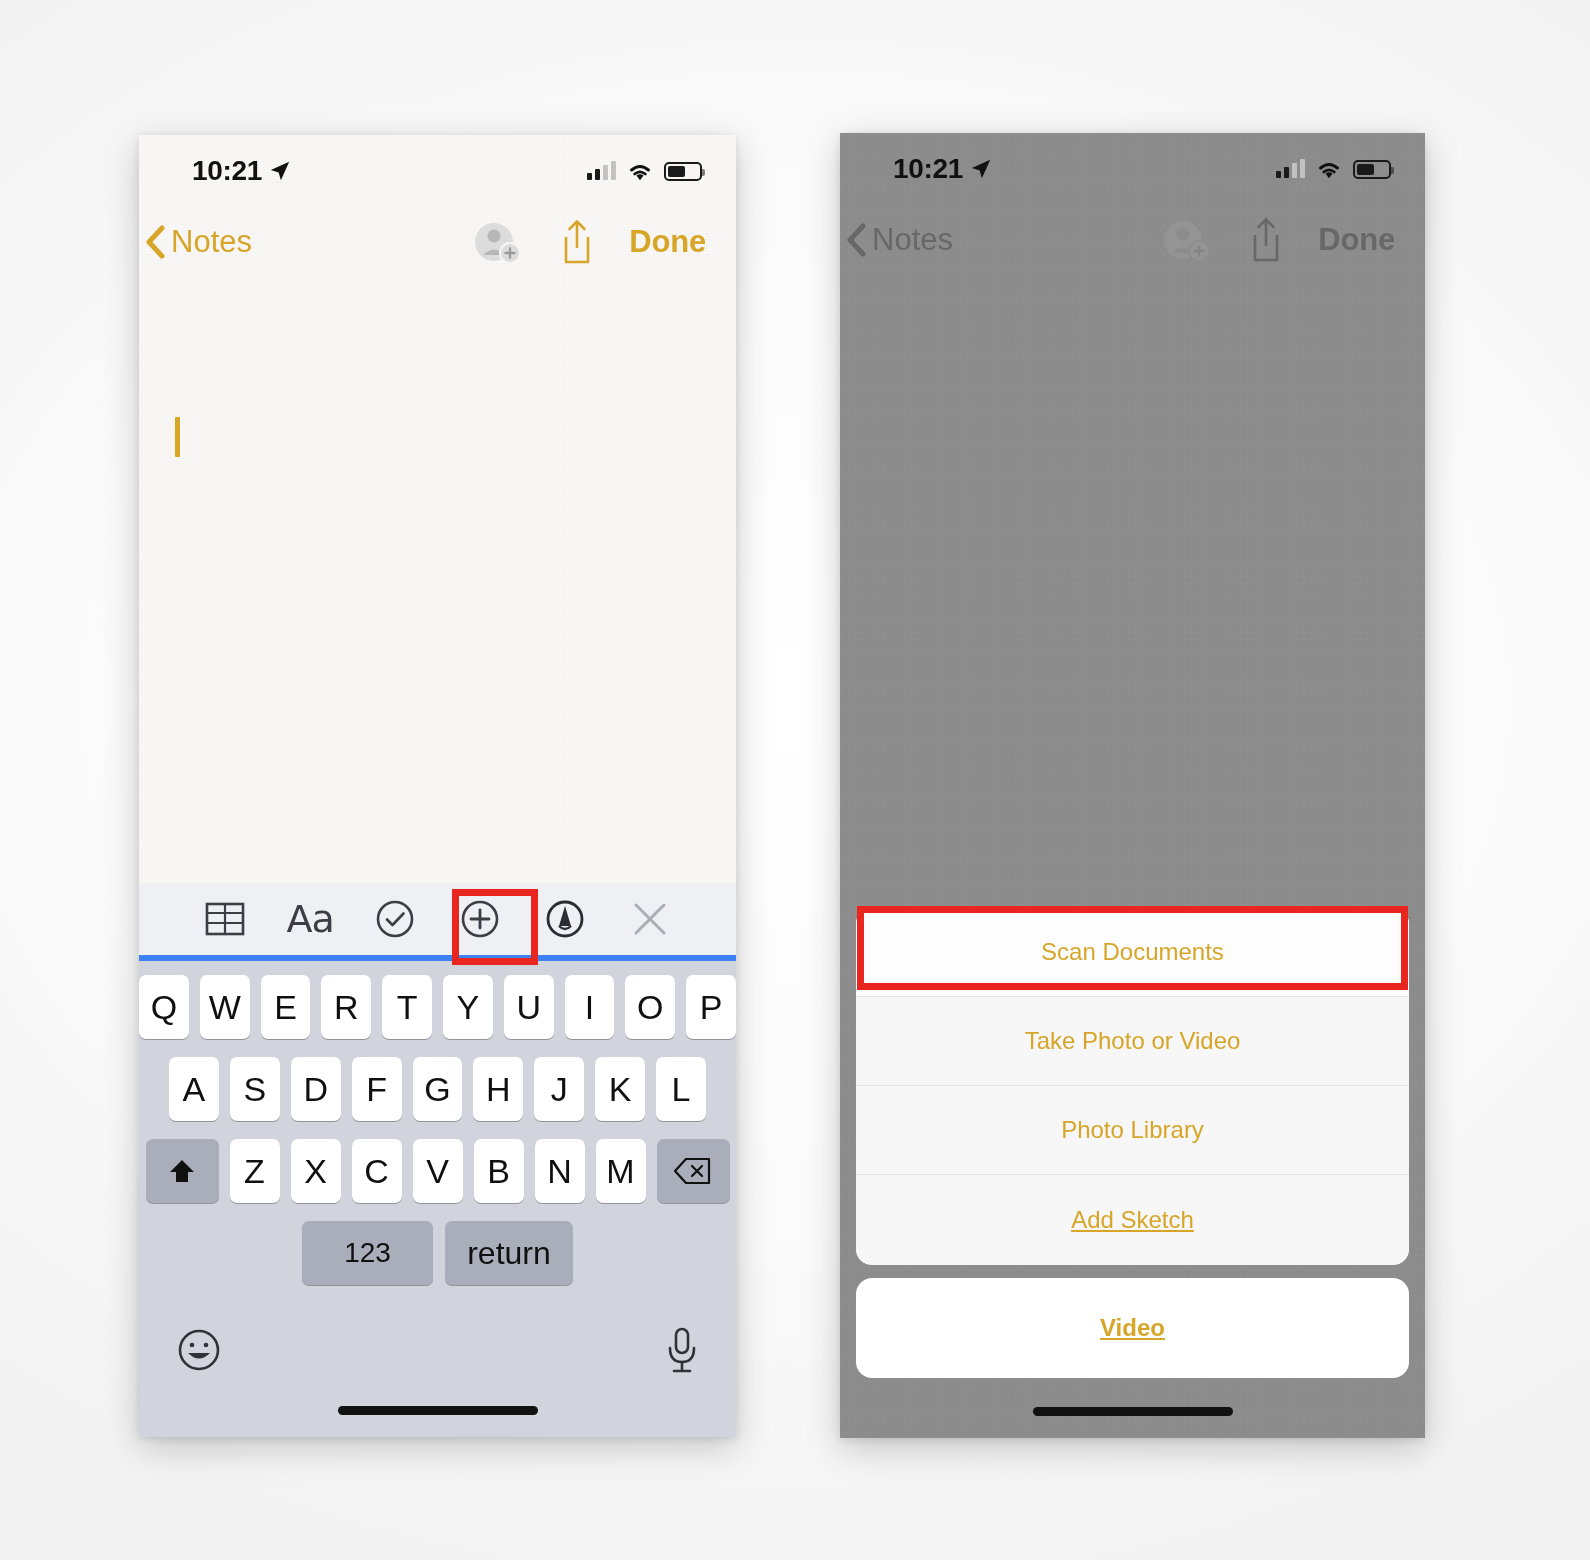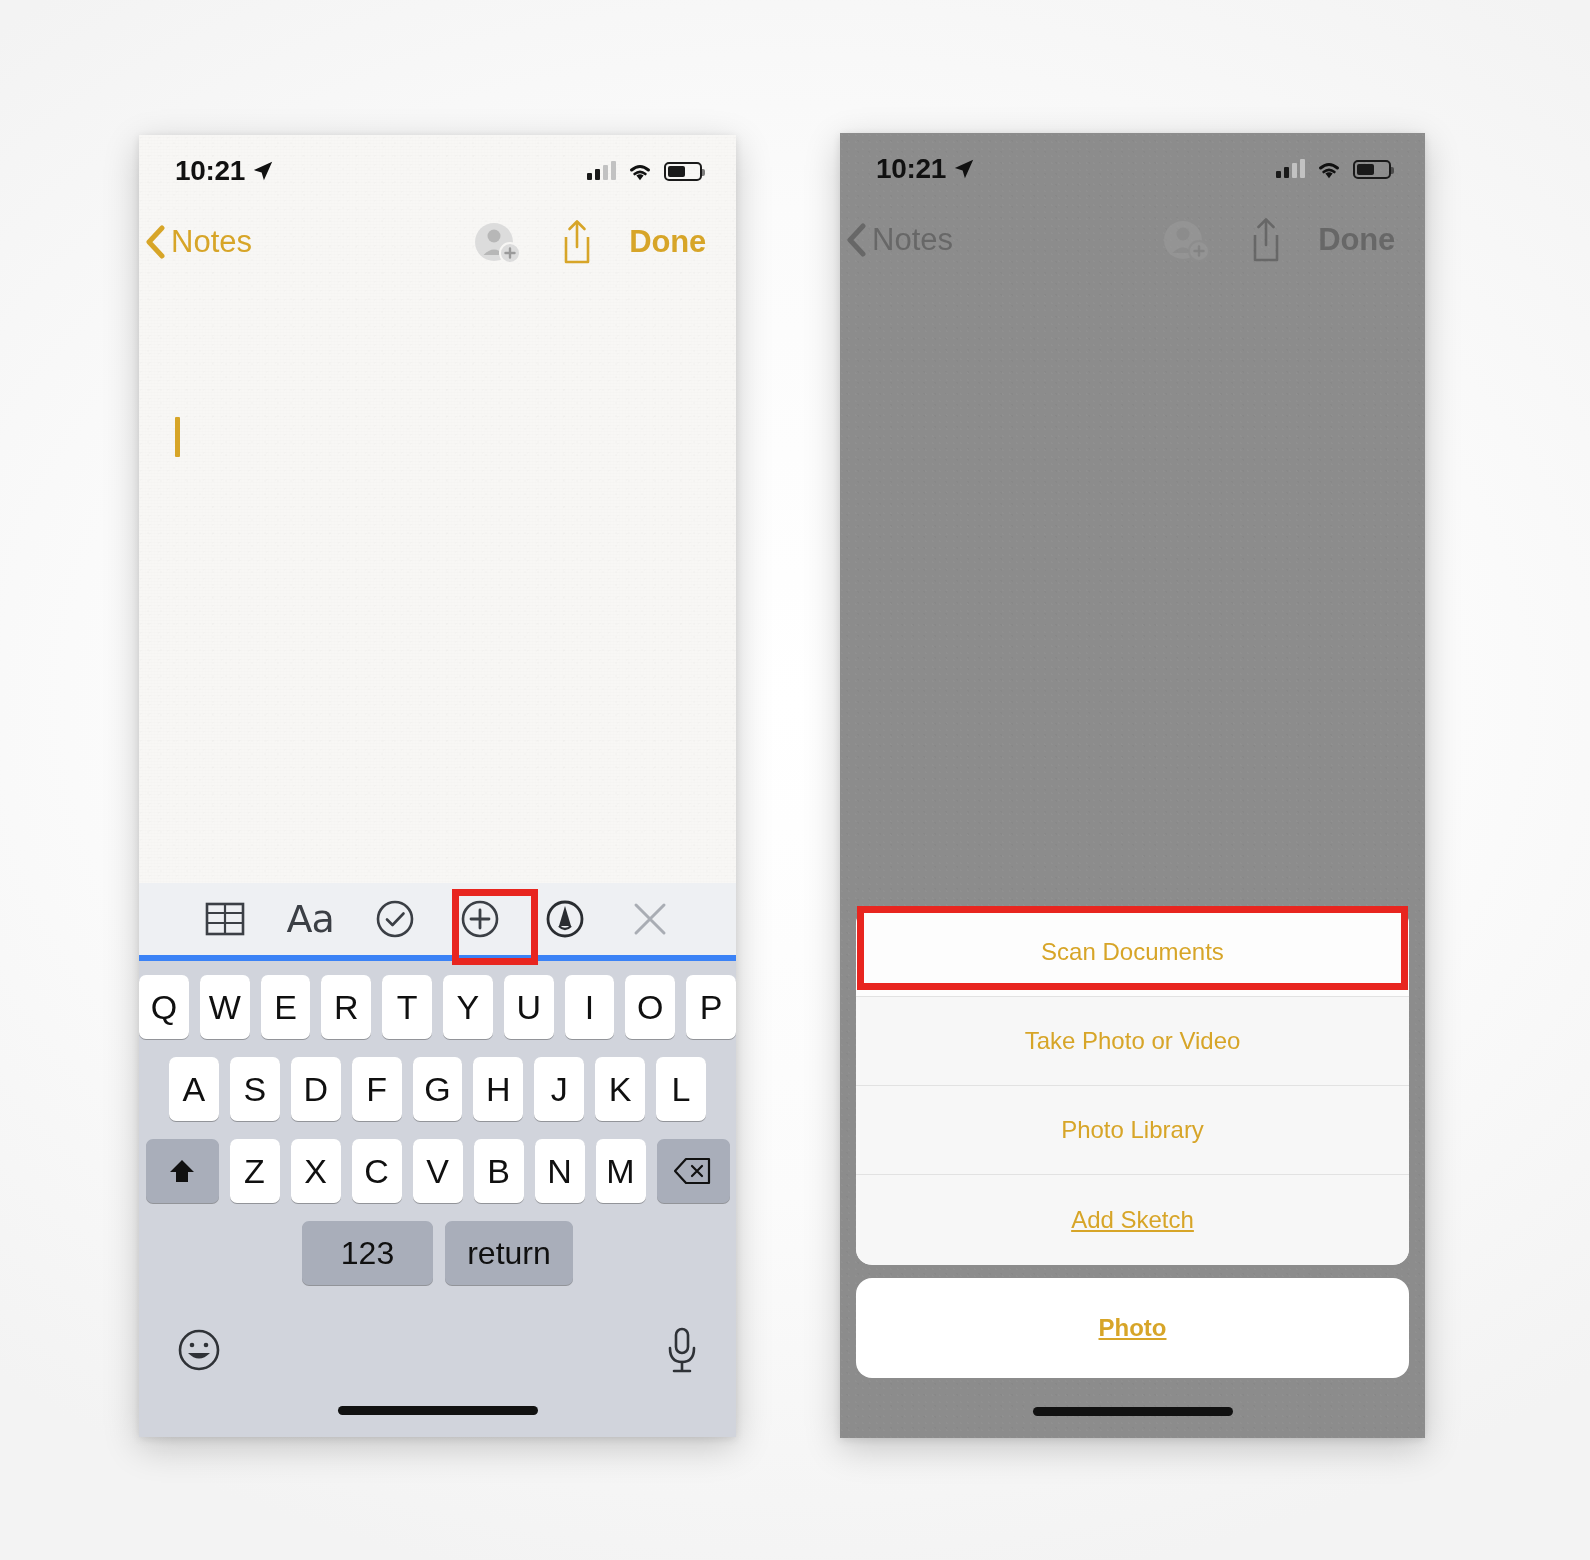--- a/index.html
+++ b/index.html
@@ -53,21 +53,21 @@
       repeating-linear-gradient(0deg, rgba(0,0,0,0.013) 0px, rgba(0,0,0,0) 1px, rgba(0,0,0,0) 3px),
       repeating-linear-gradient(90deg, rgba(0,0,0,0.013) 0px, rgba(0,0,0,0) 1px, rgba(0,0,0,0) 3px),
       radial-gradient(circle at 20% 30%, rgba(0,0,0,0.012) 0 1px, transparent 1px),
       radial-gradient(circle at 70% 60%, rgba(0,0,0,0.012) 0 1px, transparent 1px);
     background-size: 3px 3px, 3px 3px, 9px 9px, 13px 13px;
   }
 
   
   .statusbar {
     position: absolute;
-    left: 0; right: 0; top: 0;
+    left: 17px; right: 0; top: 0;
     height: 72px;
     display: flex;
     align-items: center;
     justify-content: space-between;
     padding: 0 34px 0 36px;
     box-sizing: border-box;
   }
   .status-left {
     display: flex;
     align-items: center;
@@ -230,21 +230,21 @@
     font-family: "Liberation Sans", sans-serif;
   }
   .key.wide {
     width: 73px;
     background: #a9aeba;
   }
   .krow.r4 { gap: 12px; padding: 0 16px; margin-top: 2px; }
   .key.num {
     width: 131px;
     background: #a9aeba;
-    font-size: 32px;
+    font-size: 28px;
     height: 64px;
   }
   .key.space {
     flex: 1;
     background: #ffffff;
     font-size: 28px;
     height: 64px;
   }
   .key.ret {
     width: 128px;
@@ -538,19 +538,19 @@
     <span class="nav-done" style="color:#4a4a4a">Done</span>
   </div>
 
   <div class="sheet-group sheet-main">
     <div class="sheet-item first">Scan Documents</div>
     <div class="sheet-item">Take Photo or Video</div>
     <div class="sheet-item">Photo Library</div>
     <div class="sheet-item">Add Sketch</div>
   </div>
   <div class="sheet-group sheet-cancel">
-    <div class="sheet-item cancel">Photo</div>
+    <div class="sheet-item cancel">Video</div>
   </div>
 
   <div class="home-ind"></div>
 </div>
 
 <div class="redbox redbox-scan"></div>
 
 </body></html>

